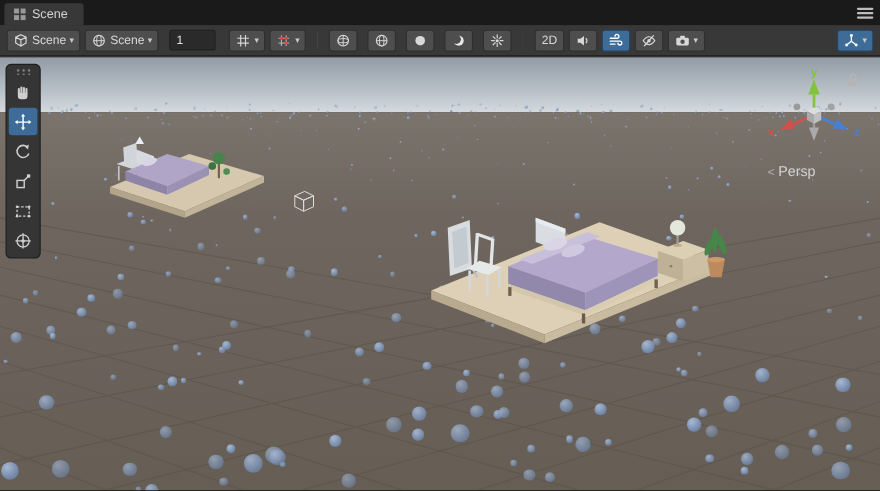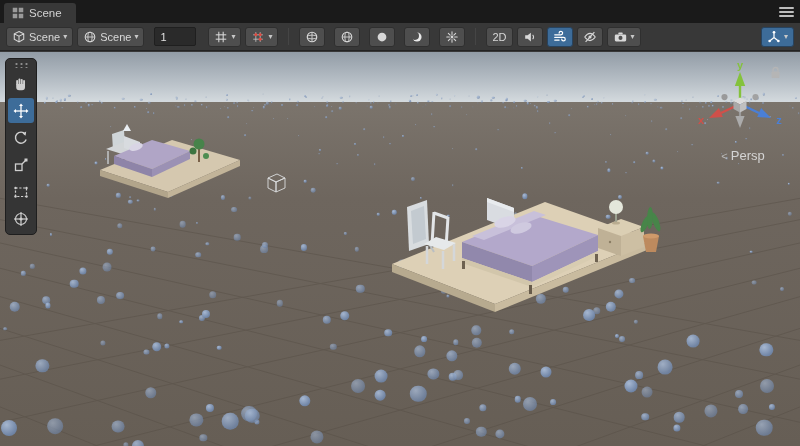--- a/index.html
+++ b/index.html
@@ -62,21 +62,21 @@
   .tool-btn {
     width: 26px; height: 25px; display: flex; align-items: center; justify-content: center;
     background: transparent; border: none; border-radius: 3px; color: #cfcfcf;
     margin: 1px 0; cursor: pointer;
   }
   .tool-btn.active { background: var(--accent, #3d6c99); color: #fff; }
   
   .gizmo { position: absolute; left: 690px; top: 8px; z-index: 20; }
   .axis-label { font: bold 11px "Liberation Sans", sans-serif; }
   .persp {
-    position: absolute; left: 698px; top: 96px; width: 90px; text-align: center;
+    position: absolute; left: 698px; top: 96px; width: 90px; 
     color: #d4d4d4; font-size: 13px; z-index: 20; cursor: pointer;
   }
   .persp .pfx { color: #b9b9b9; font-size: 11px; margin-right: 3px; }
   .lock { position: absolute; left: 770px; top: 14px; z-index: 20; cursor: pointer; }
 </style>
 </head>
 <body>
 
 <div class="window">
 

